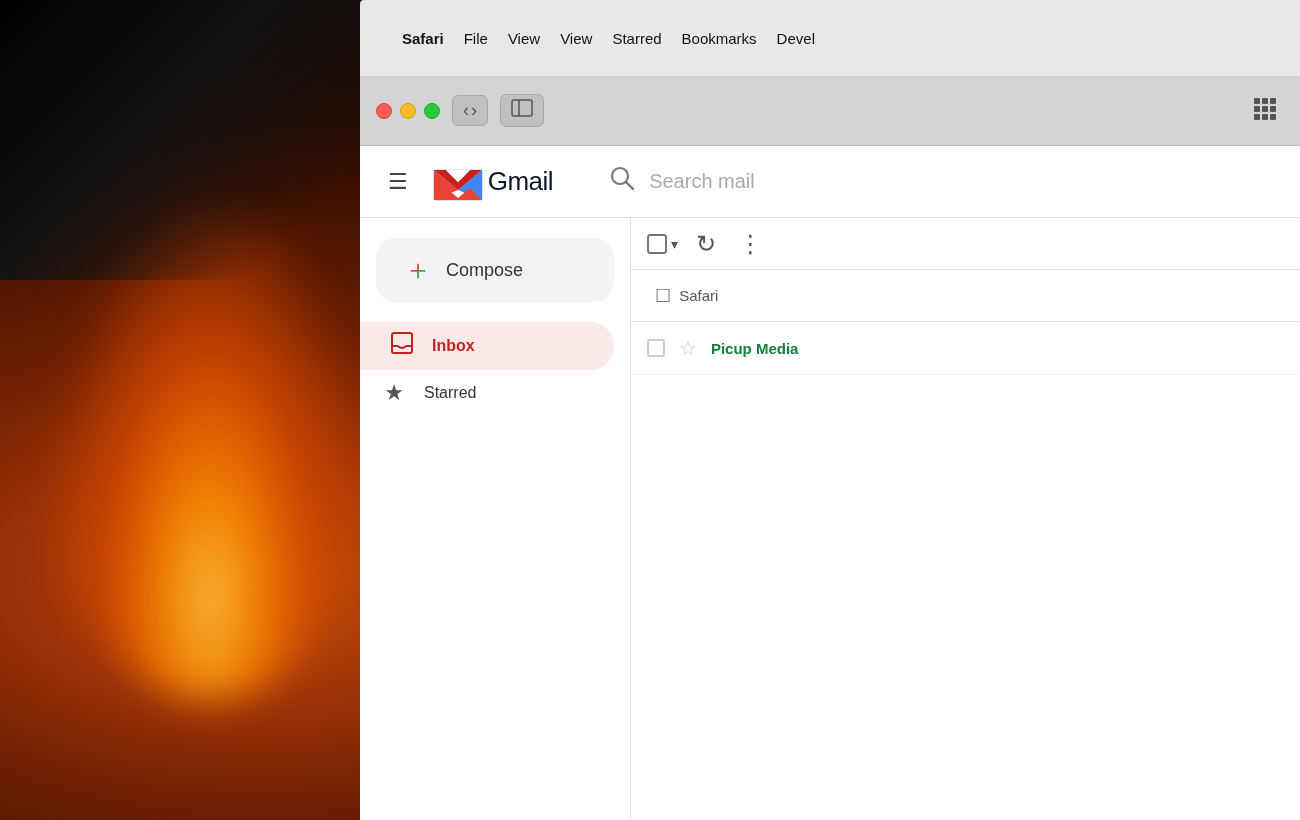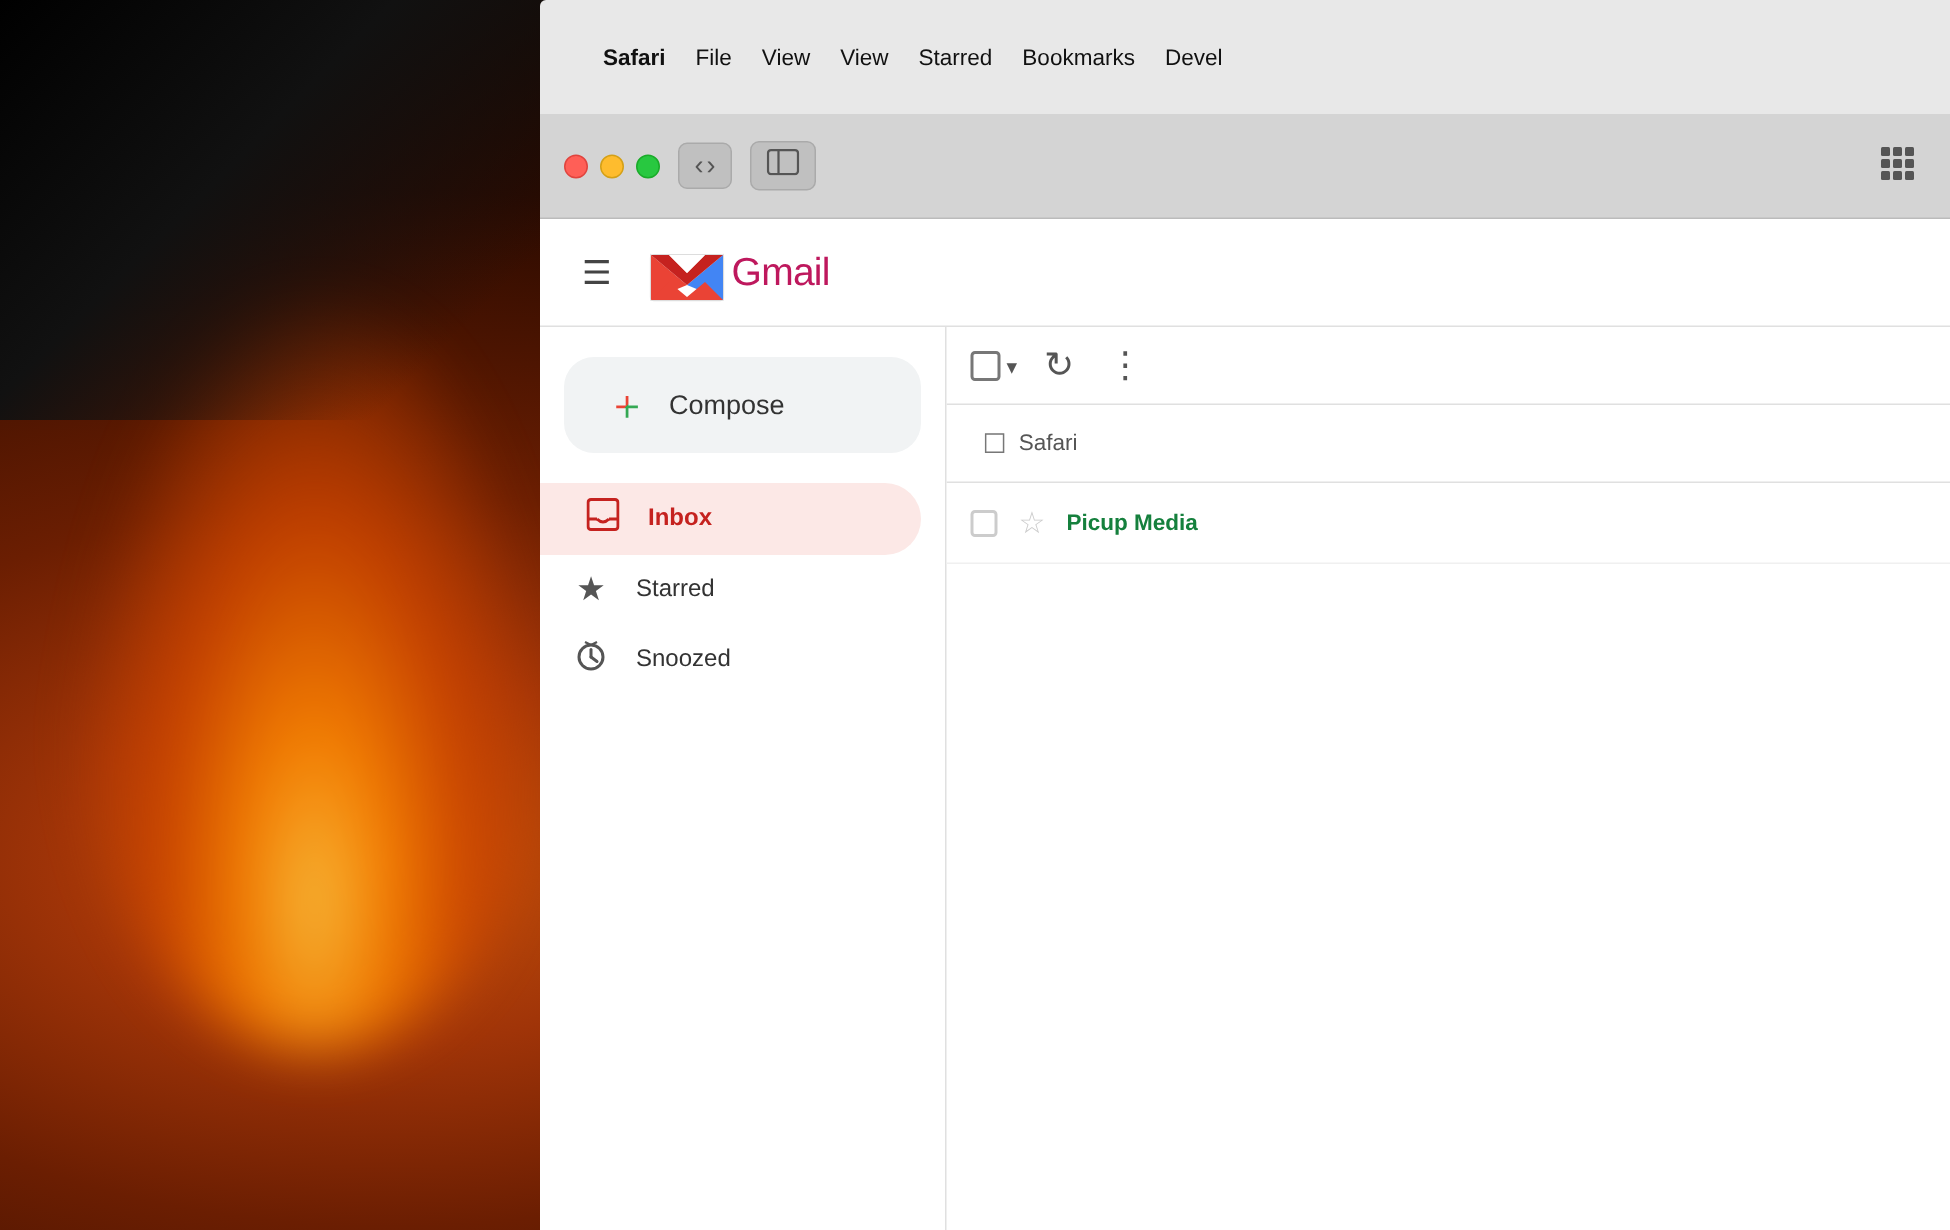--- a/index.html
+++ b/index.html
@@ -202,21 +202,21 @@
     }
 
     .gmail-m {
       width: 52px;
       height: 40px;
     }
 
     .gmail-text {
       font-size: 26px;
       font-weight: 400;
-      color: #be185d;
+      color: #0f172a;
       letter-spacing: -0.5px;
     }
 
     
     .gmail-search {
       flex: 1;
       display: flex;
       align-items: center;
       gap: 14px;
       max-width: 500px;
@@ -494,20 +494,29 @@
 
           <polygon points="2,8 26,28 50,8 38,8 26,20 14,8" fill="#c5221f"></polygon>
 
           <polygon points="2,38 14,26 26,36 38,26 50,38" fill="#ea4335"></polygon>
 
           <polygon points="14,8 26,20 38,8" fill="#fff"></polygon>
         </svg>
         <span class="gmail-text">Gmail</span>
       </div>
 
+      <div class="gmail-search">
+        <span class="search-icon-wrap">
+          <svg width="26" height="26" viewBox="0 0 26 26" fill="none">
+            <circle cx="11" cy="11" r="8" stroke="#777" stroke-width="2.2"></circle>
+            <line x1="17.5" y1="17.5" x2="24" y2="24" stroke="#777" stroke-width="2.4" stroke-linecap="round"></line>
+          </svg>
+        </span>
+        <span class="search-text">Search mail</span>
+      </div>
     </div>
 
     <div class="gmail-body">
 
       <div class="gmail-sidebar">
 
         <button class="compose-btn">
           <span class="compose-plus">＋</span>
           <span>Compose</span>
         </button>
@@ -522,32 +531,20 @@
             </svg>
           </span>
           <span>Inbox</span>
         </div>
 
         <div class="nav-item">
           <span class="nav-icon star-icon">★</span>
           <span>Starred</span>
         </div>
 
-        <div class="nav-item">
-          <span class="nav-icon snooze-icon">
-            <svg width="22" height="22" viewBox="0 0 22 22" fill="none">
-              <circle cx="11" cy="12" r="8" stroke="#555" stroke-width="2"></circle>
-              <line x1="11" y1="7" x2="11" y2="12" stroke="#555" stroke-width="2" stroke-linecap="round"></line>
-              <line x1="11" y1="12" x2="15" y2="15" stroke="#555" stroke-width="2" stroke-linecap="round"></line>
-              <line x1="7" y1="2" x2="11" y2="4" stroke="#555" stroke-width="1.5"></line>
-              <line x1="15" y1="2" x2="11" y2="4" stroke="#555" stroke-width="1.5"></line>
-            </svg>
-          </span>
-          <span>Snoozed</span>
-        </div>
 
       </div>
 
       <div class="gmail-main">
 
         <div class="inbox-toolbar">
           <div class="checkbox-wrap">
             <span class="checkbox-box"></span>
             <span class="dropdown-arrow">▾</span>
           </div>

